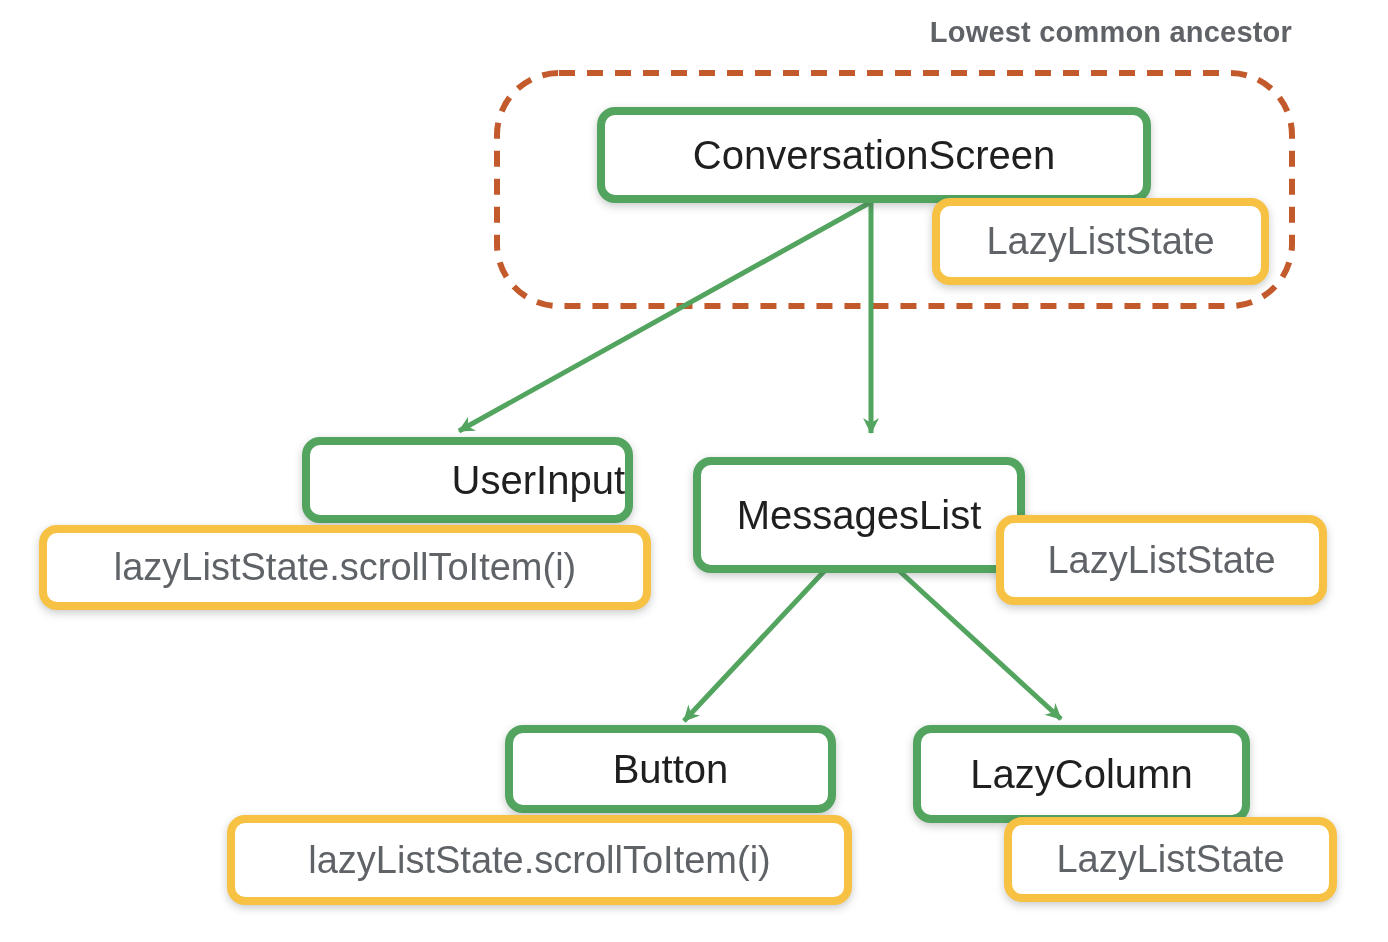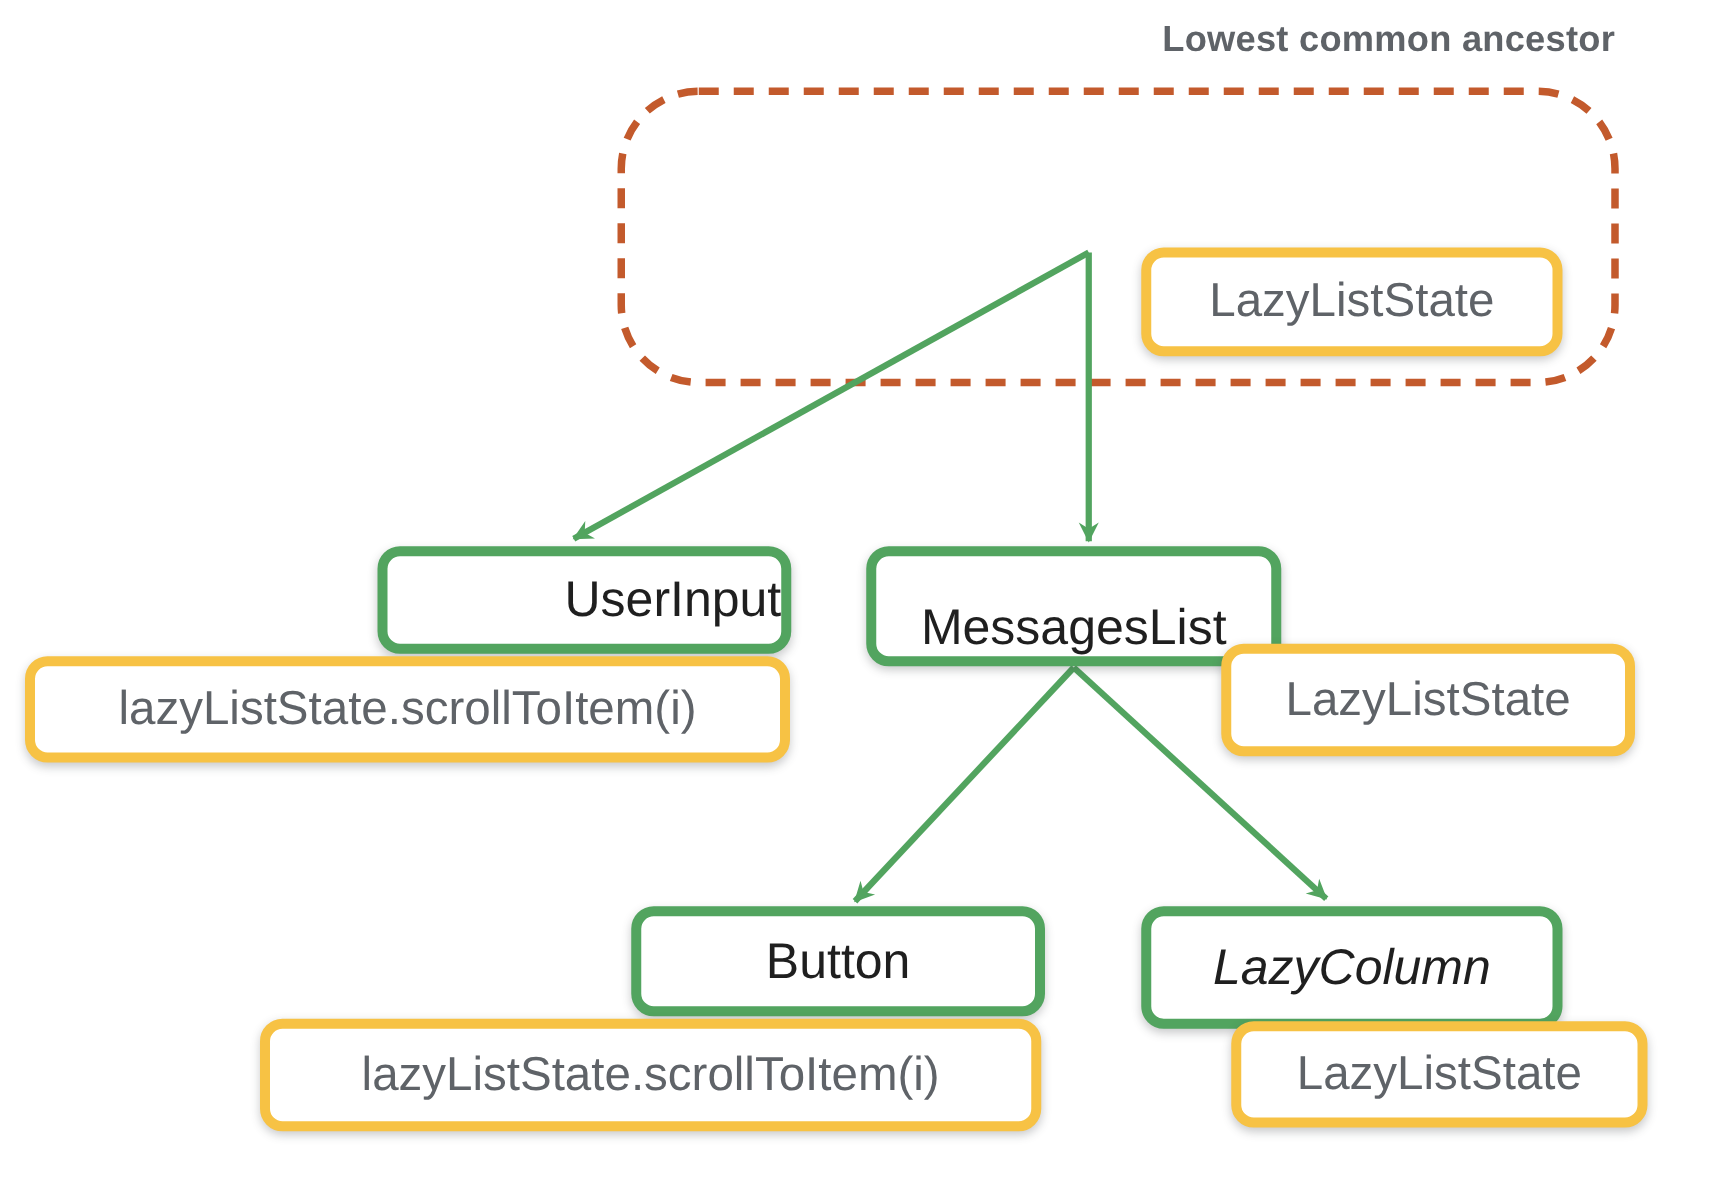--- a/index.html
+++ b/index.html
@@ -40,27 +40,28 @@
     border: 8px solid #52a45f;
     color: #1f1f1f;
     font-size: 40px;
     z-index: 2;
   }
   .state {
     border: 8px solid #f7c244;
     color: #5f6368;
     font-size: 38px;
     z-index: 3;
+    margin-left: 19px;
   }
   
   .node-conversation { left: 597px; top: 107px; width: 554px; height: 96px; }
   .node-userinput    { left: 302px; top: 437px; width: 331px; height: 86px; justify-content: flex-end; }
-  .node-messageslist { left: 693px; top: 437px; width: 332px; height: 96px; align-items: flex-end; }
+  .node-messageslist { left: 693px; top: 457px; width: 332px; height: 116px; }
   .node-button       { left: 505px; top: 725px; width: 331px; height: 88px; }
-  .node-lazycolumn   { left: 913px; top: 725px; width: 337px; height: 98px; font-style: italic; }
+  .node-lazycolumn   { left: 913px; top: 725px; width: 337px; height: 98px; }
   
   .state-ancestor     { left: 913px; top: 198px; width: 337px; height: 87px; }
   .state-userinput    { left: 20px;  top: 525px; width: 612px; height: 85px; }
   .state-messageslist { left: 977px; top: 515px; width: 331px; height: 90px; }
   .state-button       { left: 208px; top: 815px; width: 625px; height: 90px; }
   .state-lazycolumn   { left: 985px; top: 817px; width: 333px; height: 85px; }
 </style>
 </head>
 <body>
 
@@ -76,20 +77,23 @@
     <rect x="497" y="73" width="795" height="233" rx="62" ry="62" fill="none" stroke="#c35a2c" stroke-width="6" stroke-dasharray="16 12"></rect>
 
     <line x1="871" y1="202" x2="459" y2="431" stroke="#52a45f" stroke-width="5" marker-end="url(#arrowhead)"></line>
     <line x1="871" y1="202" x2="871" y2="433" stroke="#52a45f" stroke-width="5" marker-end="url(#arrowhead)"></line>
     <line x1="859" y1="534" x2="684" y2="721" stroke="#52a45f" stroke-width="5" marker-end="url(#arrowhead)"></line>
     <line x1="859" y1="534" x2="1061" y2="719" stroke="#52a45f" stroke-width="5" marker-end="url(#arrowhead)"></line>
   </svg>
 
   <div class="diagram-title">Lowest common ancestor</div>
 
+  <div class="box node node-conversation">
+    <span>ConversationScreen</span>
+  </div>
   <div class="box node node-userinput">
     <span>UserInput</span>
   </div>
   <div class="box node node-messageslist">
     <span>MessagesList</span>
   </div>
   <div class="box node node-button">
     <span>Button</span>
   </div>
   <div class="box node node-lazycolumn">

